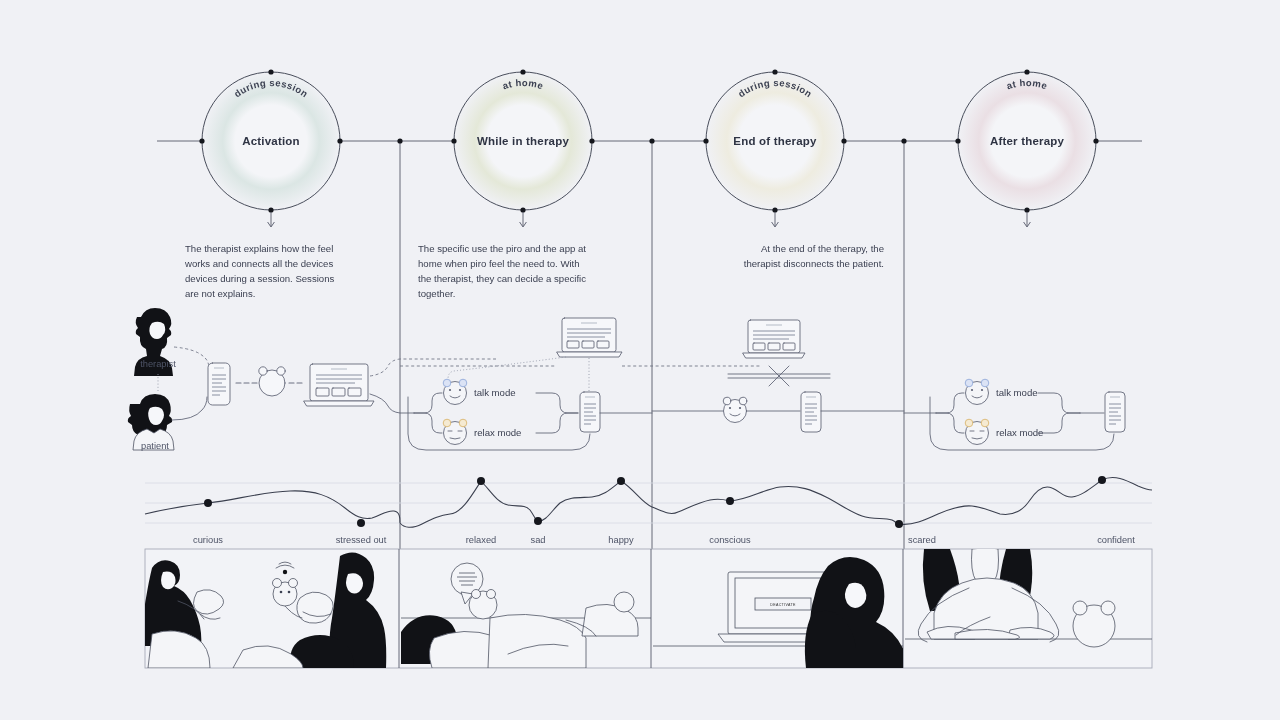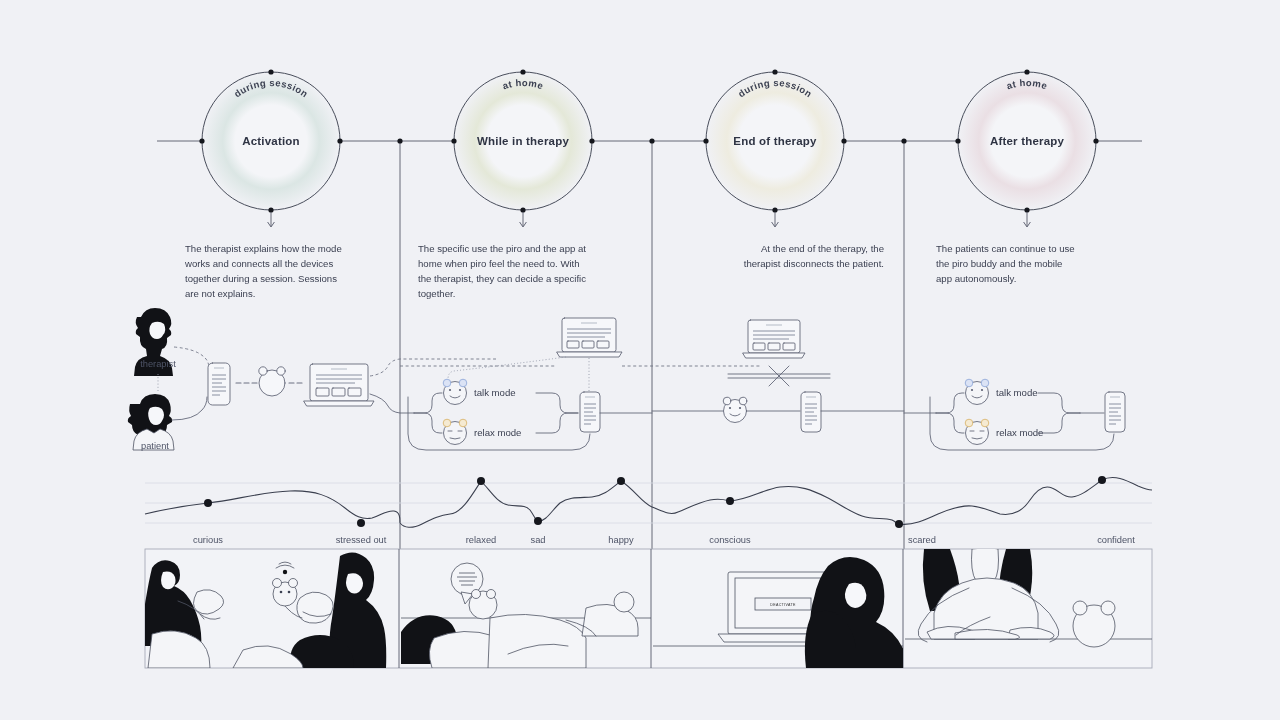--- a/index.html
+++ b/index.html
@@ -522,37 +522,32 @@
       <g>
         <circle class="wht" cx="1094" cy="626" r="21"></circle>
         <circle class="wht" cx="1080" cy="608" r="7"></circle>
         <circle class="wht" cx="1108" cy="608" r="7"></circle>
       </g>
     </g>
   </g>
 </svg>
 
 <div class="desc" style="position:absolute;left:185px;top:241px;width:200px;">
-  <div>The therapist explains how the mode</div>
+  <div>The therapist explains how the feel</div>
   <div>works and connects all the devices</div>
-  <div>together during a session. Sessions</div>
+  <div>devices during a session. Sessions</div>
   <div>are not explains.</div>
 </div>
 
 <div class="desc" style="position:absolute;left:418px;top:241px;width:215px;">
   <div>The specific use the piro and the app at</div>
   <div>home when piro feel the need to. With</div>
   <div>the therapist, they can decide a specific</div>
   <div>together.</div>
 </div>
 
 <div class="desc" style="position:absolute;left:684px;top:241px;width:200px;text-align:right;">
   <div>At the end of the therapy, the</div>
   <div>therapist disconnects the patient.</div>
 </div>
 
-<div class="desc" style="position:absolute;left:936px;top:241px;width:190px;">
-  <div>The patients can continue to use</div>
-  <div>the piro buddy and the mobile</div>
-  <div>app autonomously.</div>
+
 </div>
 
-</div>
-
 </body></html>

